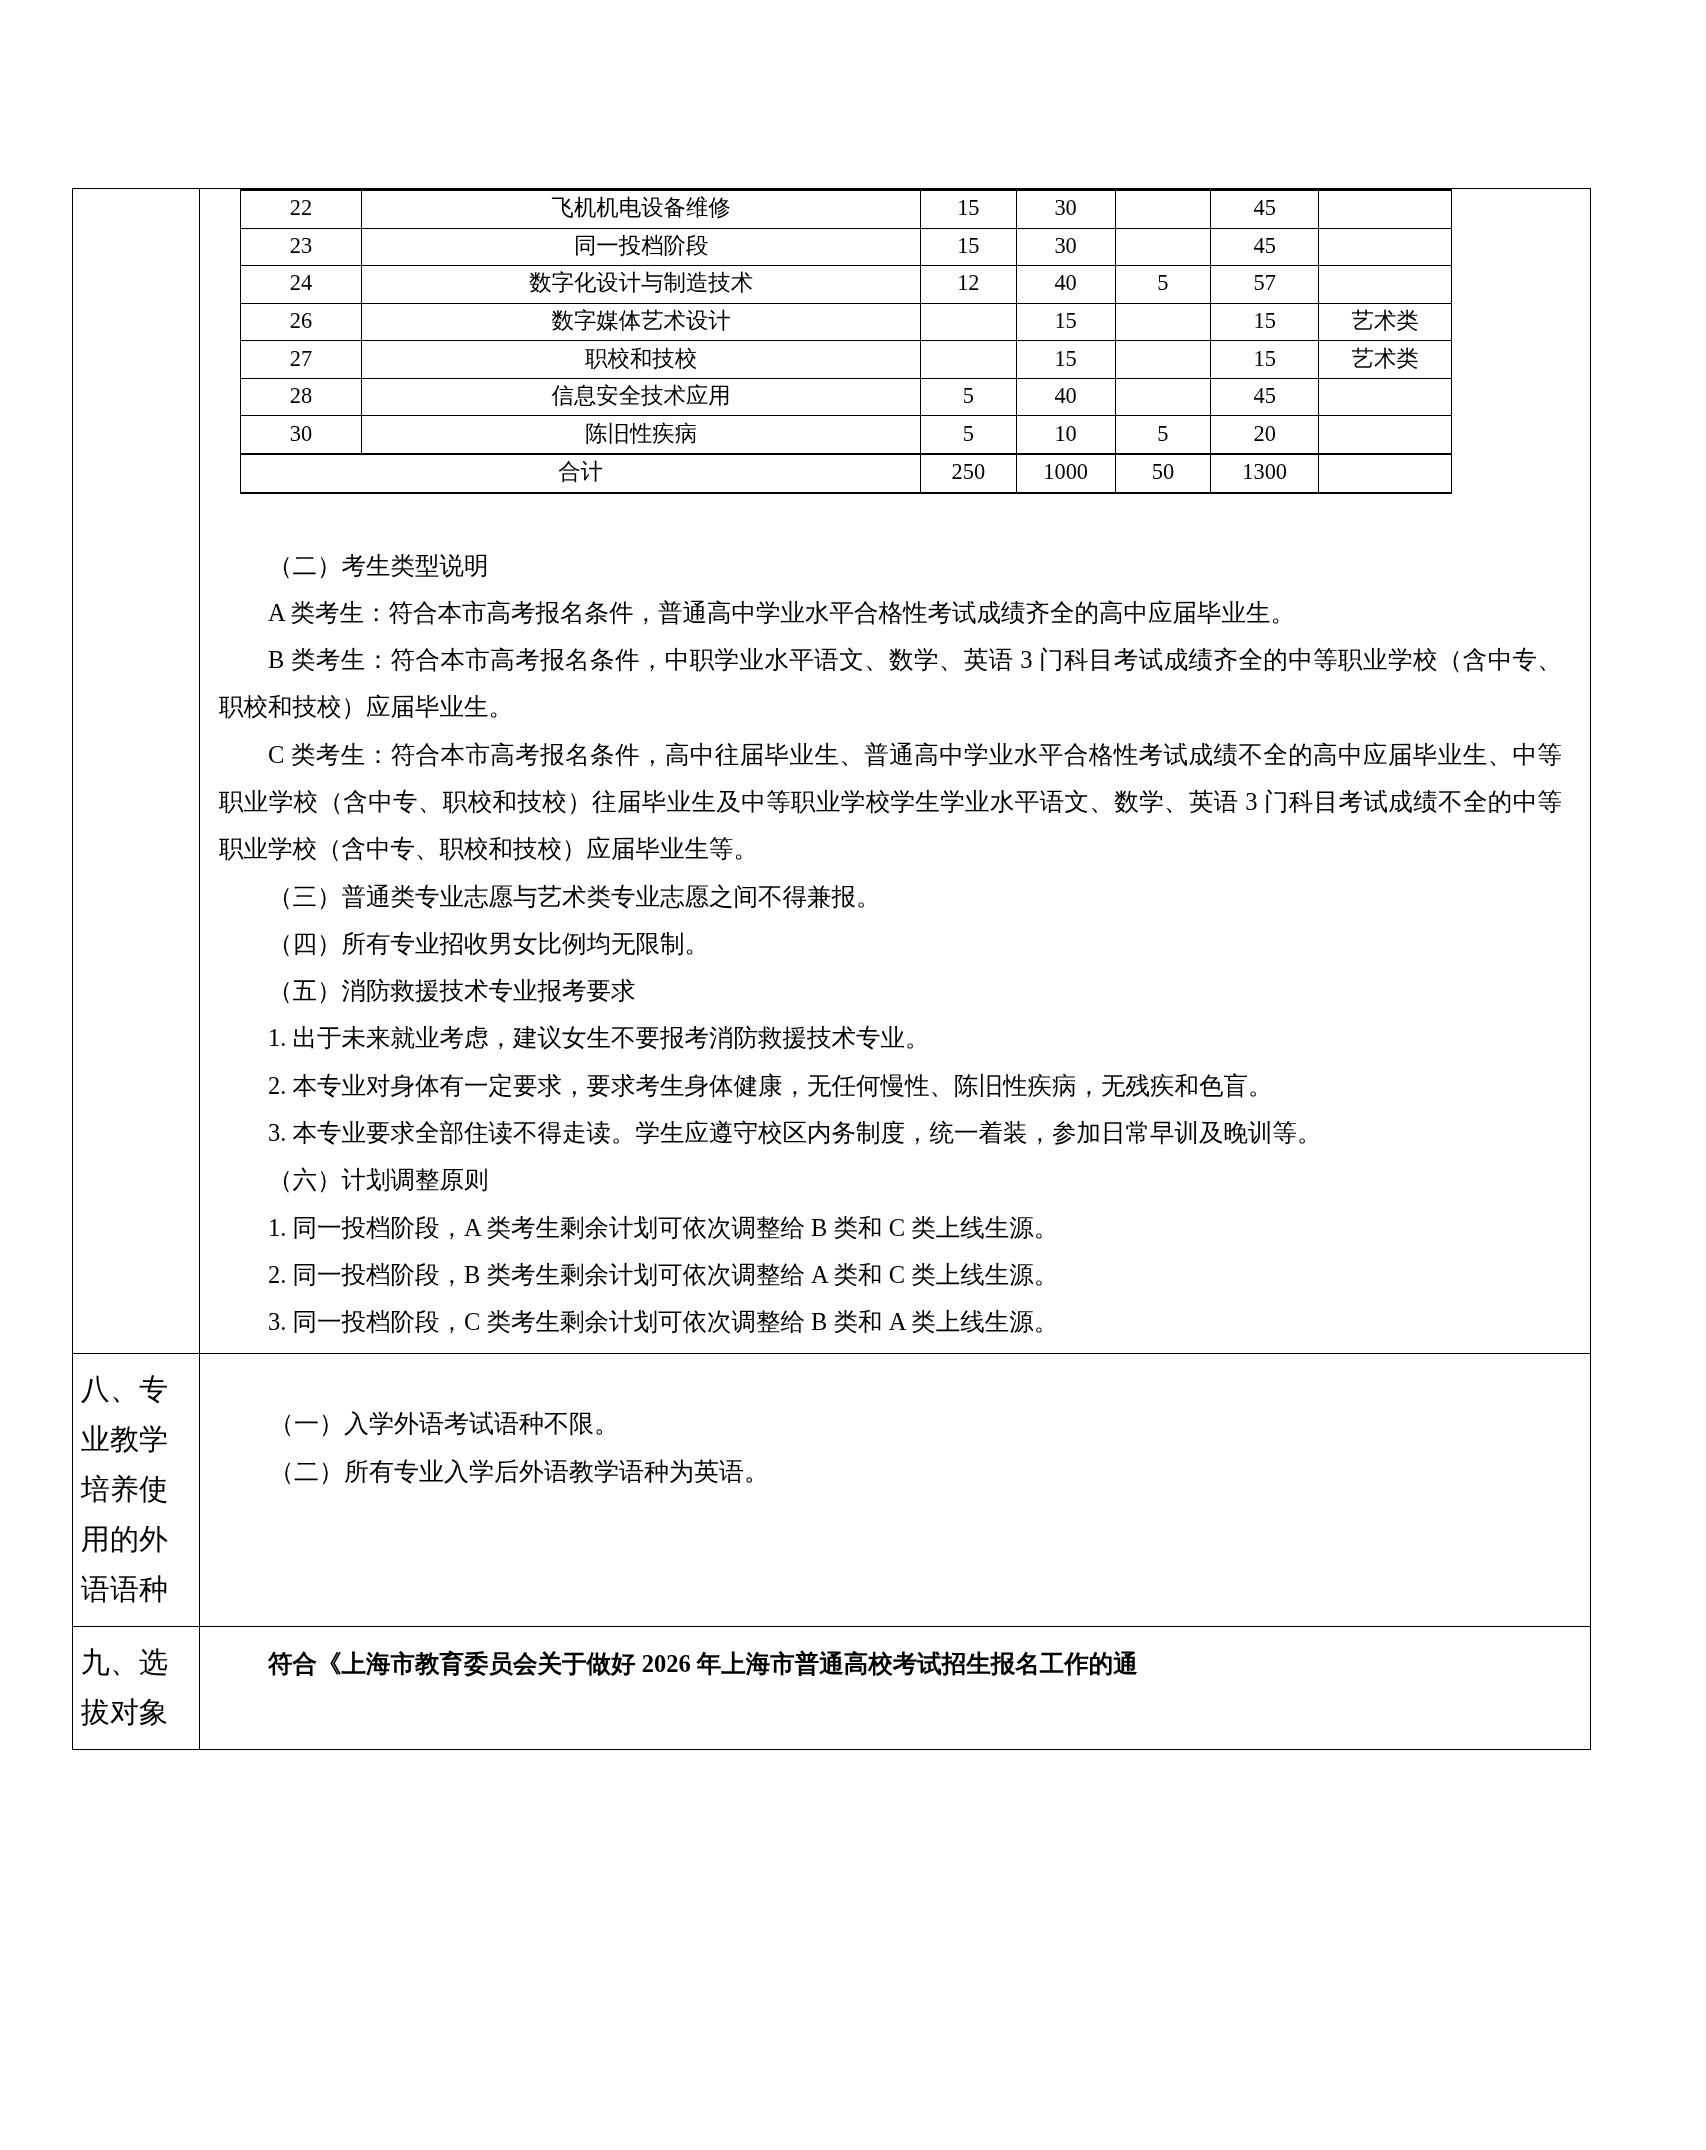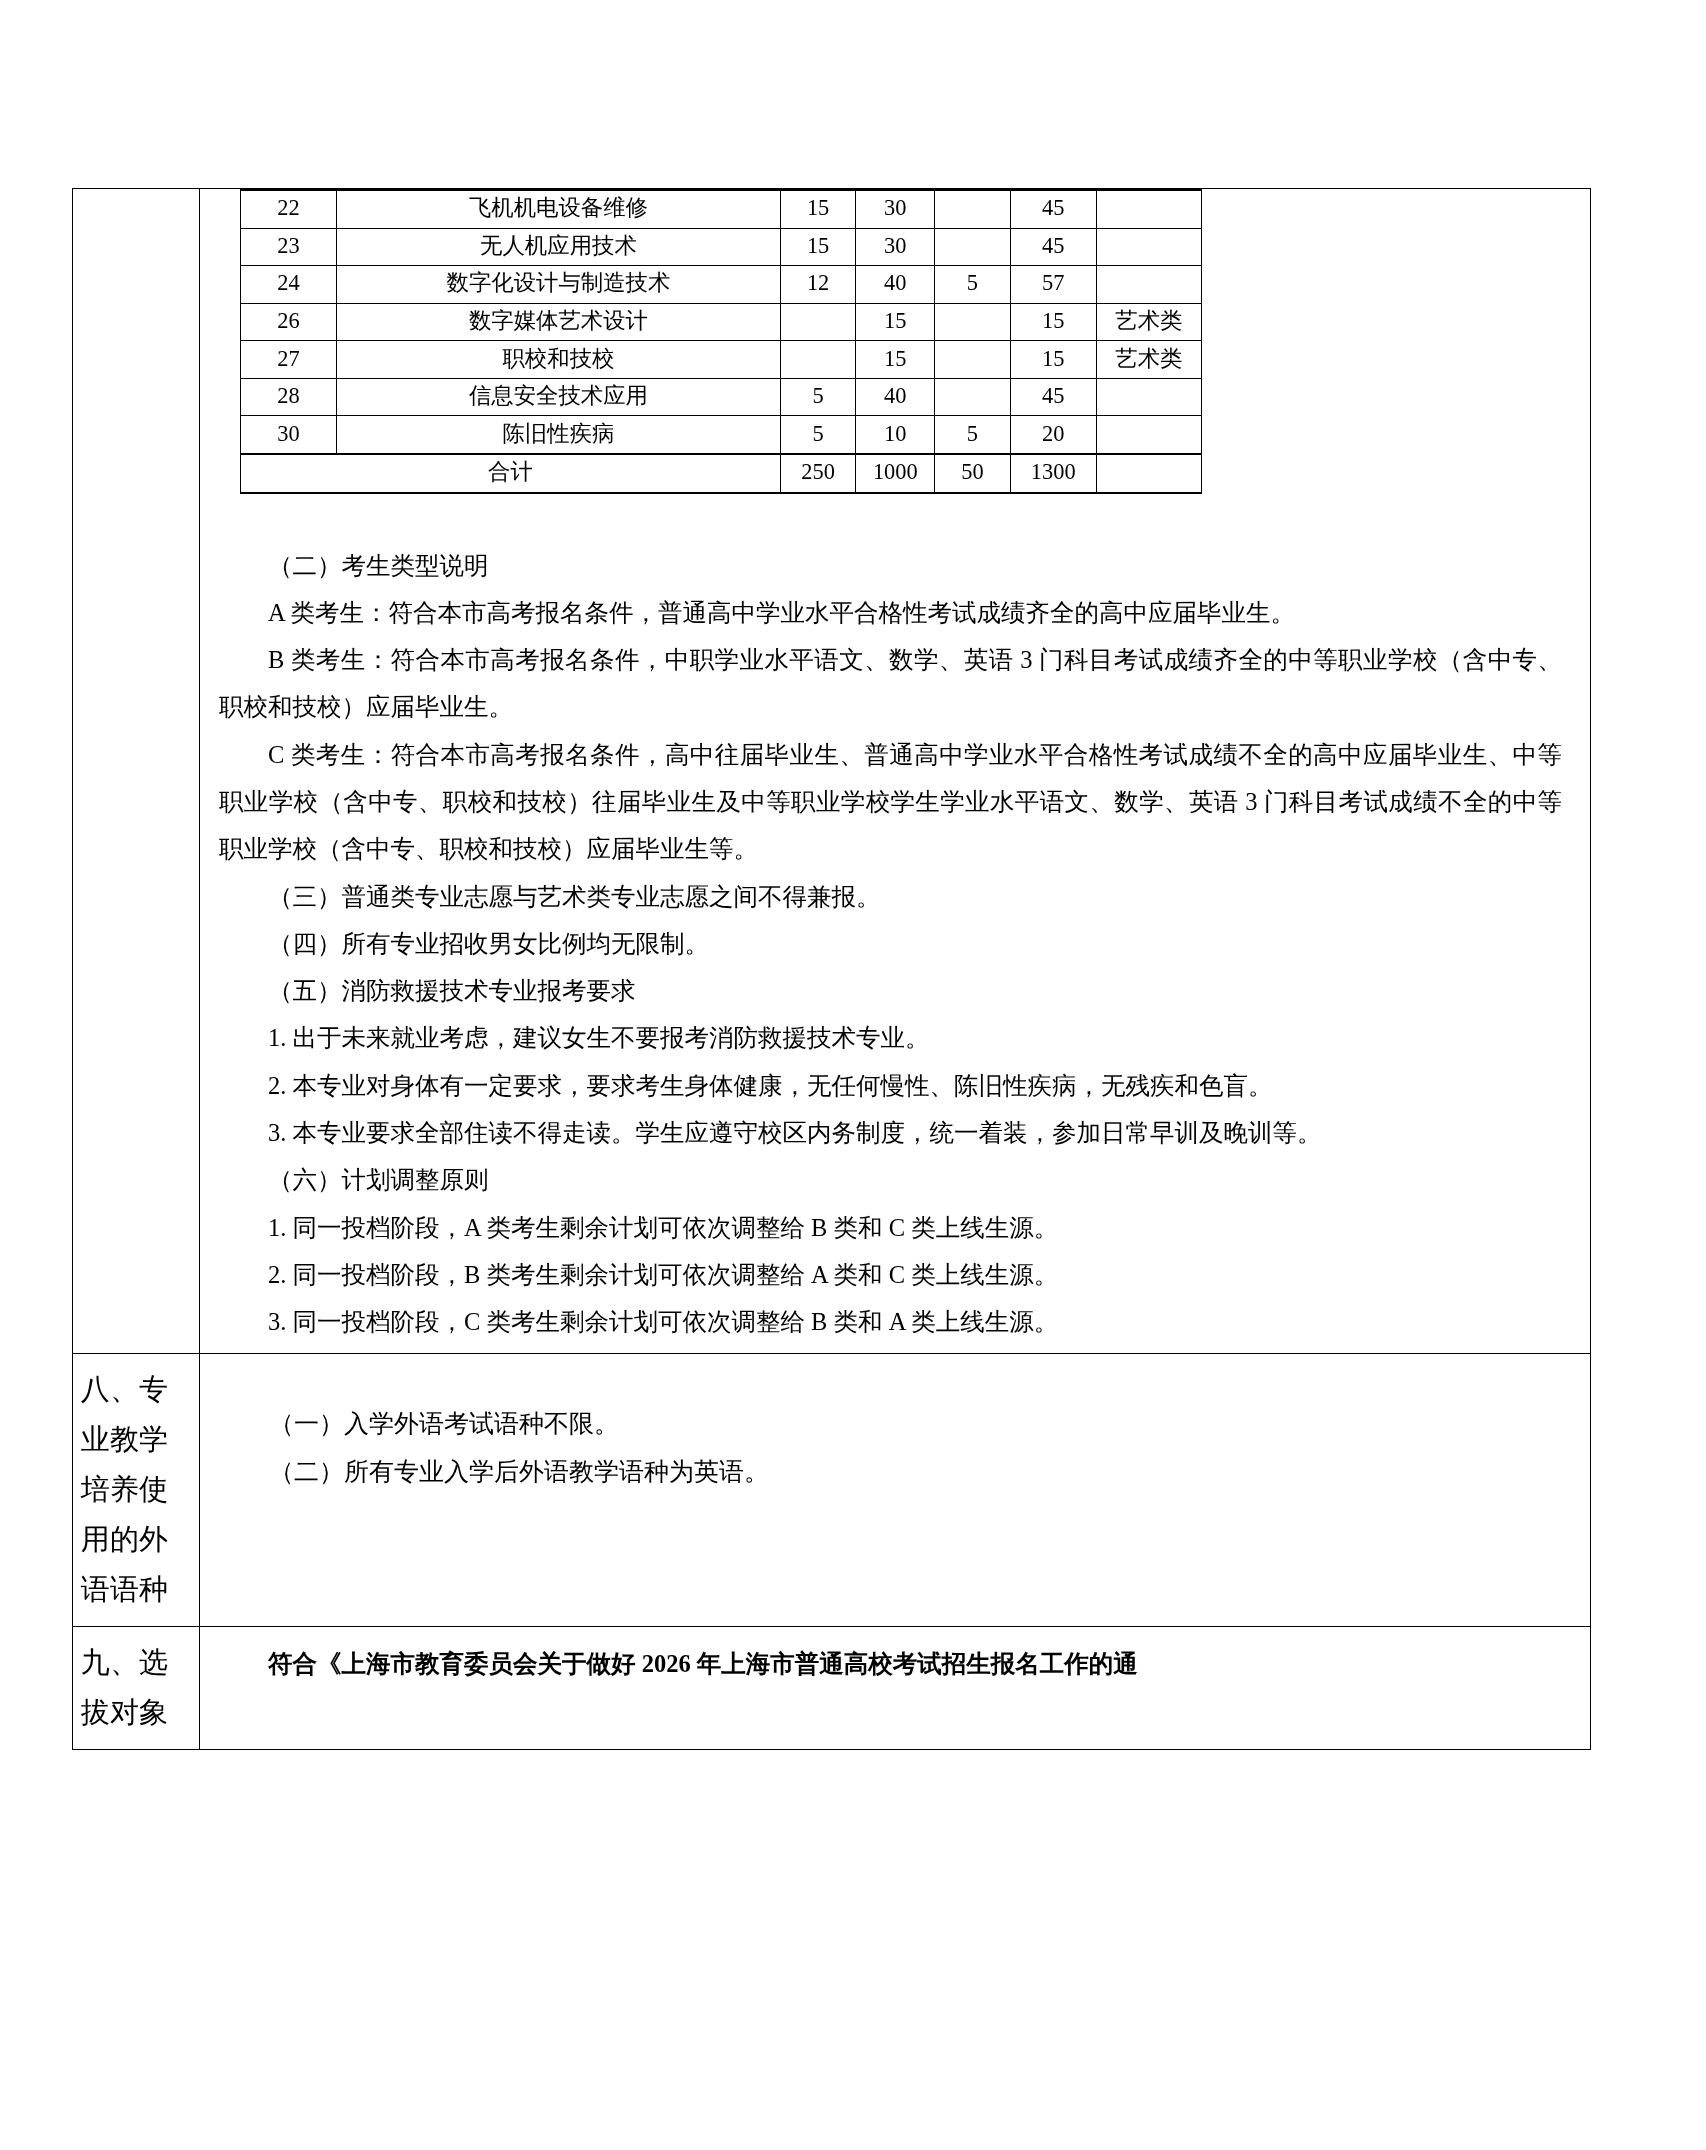--- a/index.html
+++ b/index.html
@@ -57,21 +57,21 @@
   }
 
   
   .plan-wrap {
     padding: 0;
     margin: 0;
   }
   table.plan {
     border-collapse: collapse;
     table-layout: fixed;
-    width: 962px;
+    width: 1212px;
     margin-left: 40px;
     margin-top: 0px;
   }
   table.plan td {
     border: 0.9px solid #000;
     font-size: 22.4px;
     line-height: 1.0;
     height: 28px;
     text-align: center;
     vertical-align: middle;
@@ -151,21 +151,21 @@
                   <td>22</td>
                   <td>飞机机电设备维修</td>
                   <td>15</td>
                   <td>30</td>
                   <td></td>
                   <td>45</td>
                   <td></td>
                 </tr>
                 <tr>
                   <td>23</td>
-                  <td>无人机应用技术</td>
+                  <td>同一投档阶段</td>
                   <td>15</td>
                   <td>30</td>
                   <td></td>
                   <td>45</td>
                   <td></td>
                 </tr>
                 <tr>
                   <td>24</td>
                   <td>数字化设计与制造技术</td>
                   <td>12</td>

